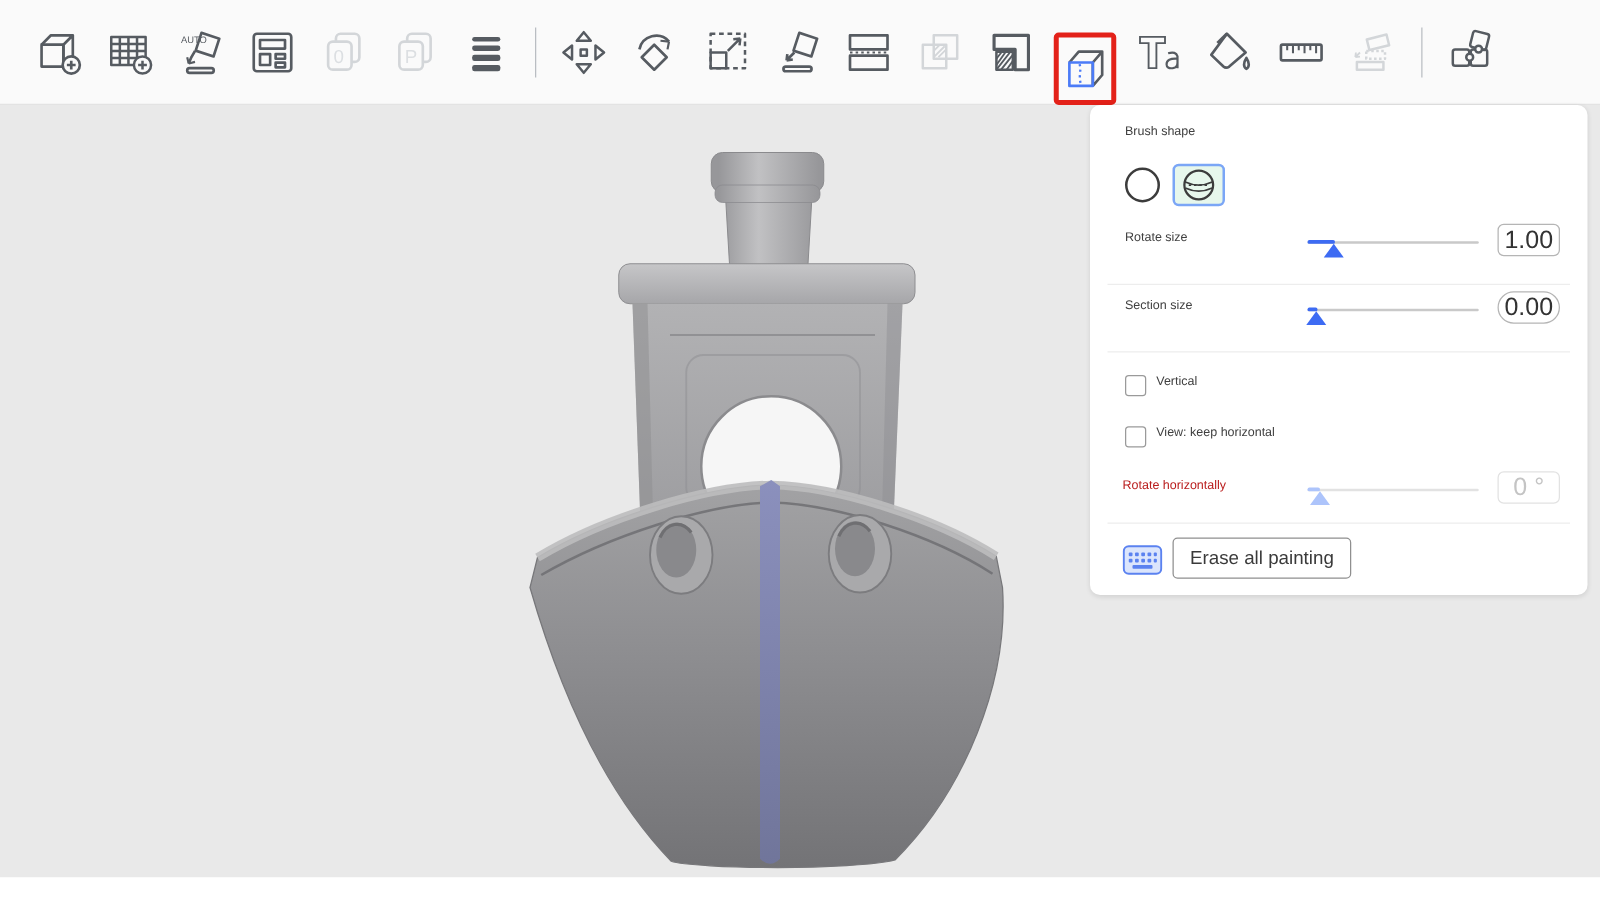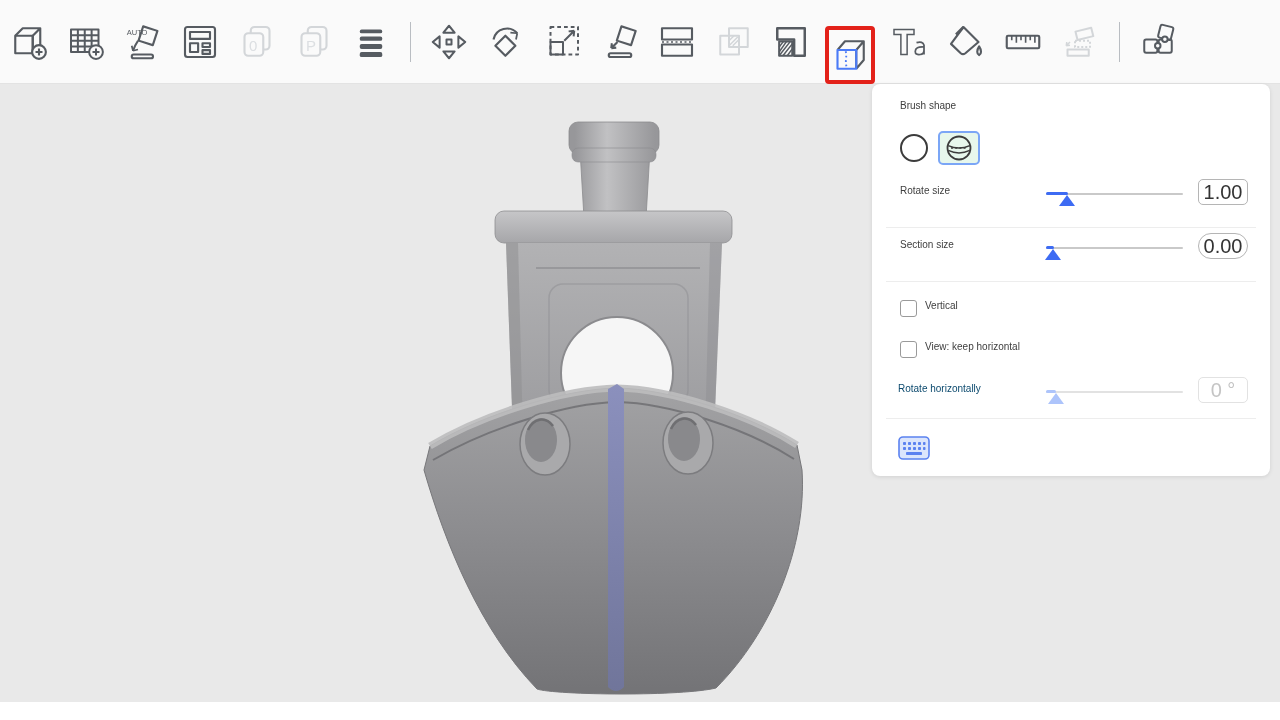--- a/index.html
+++ b/index.html
@@ -2,40 +2,40 @@
 <html><head>
 <meta charset="utf-8">
 <style>
   html,body{margin:0;padding:0;}
   body{width:1280px;height:720px;position:relative;overflow:hidden;
        font-family:"Liberation Sans", sans-serif;background:#ffffff;}
 
   
   .toolbar{position:absolute;left:0;top:0;width:1280px;height:84px;background:#fafafa;
            border-bottom:1px solid #e3e3e3;display:flex;align-items:center;
-           padding-left:6px;box-sizing:border-box;}
+           padding-left:24px;box-sizing:border-box;}
   .tool{width:46px;height:46px;margin-right:11px;display:flex;align-items:center;
         justify-content:center;flex:0 0 auto;}
   .tool svg{width:40px;height:40px;display:block;}
   .tool.disabled svg *{stroke:#d3d6d9;}
   .tool.disabled svg text{fill:#dcdfe2;stroke:none;}
   .tb-sep{width:1px;height:40px;background:#b9bdc2;margin:0 15px 0 5px;flex:0 0 auto;}
   .tool.seam-active{border:4px solid #e32119;border-radius:4px;width:50px;height:58px;
         align-self:flex-end;margin-bottom:-1px;background:#fafafa;box-sizing:border-box;}
 
   
   .viewport{position:absolute;left:0;top:84px;width:1280px;height:618px;background:#e9e9e9;}
   .viewport svg{position:absolute;left:0;top:0;}
   .bottom-strip{position:absolute;left:0;top:702px;width:1280px;height:18px;background:#ffffff;}
 
   
   .panel{position:absolute;left:872px;top:84px;width:398px;height:392px;background:#ffffff;
          border-radius:8px;box-shadow:0 1px 4px rgba(0,0,0,.10);}
   .panel .label{position:absolute;font-size:10px;color:#404040;white-space:nowrap;}
-  .panel .label.dim{color:#0c4a6e;}
+  .panel .label.dim{color:#b91c1c;}
   .divider{position:absolute;left:14px;width:370px;height:1px;background:#ededed;}
 
   .brush-circle{position:absolute;left:28px;top:50px;width:28px;height:28px;border:2px solid #3c3c3c;
          border-radius:50%;box-sizing:border-box;background:#fff;}
   .brush-sphere{position:absolute;left:66px;top:47px;width:42px;height:34px;border:2px solid #7ba6f6;
          background:#e7f7ec;border-radius:5px;box-sizing:border-box;display:flex;
          align-items:center;justify-content:center;}
 
   .slider{position:absolute;width:137px;height:22px;}
   .slider .track{position:absolute;left:0;top:9px;width:137px;height:2px;background:#c9c9c9;border-radius:1px;}
@@ -370,13 +370,16 @@
         <rect x="25" y="7" width="2.5" height="3" rx="0.8"></rect>
         <rect x="5" y="12" width="3" height="3" rx="0.8"></rect>
           <rect x="10" y="12" width="3" height="3" rx="0.8"></rect>
         <rect x="15" y="12" width="3" height="3" rx="0.8"></rect>
           <rect x="20" y="12" width="3" height="3" rx="0.8"></rect>
         <rect x="25" y="12" width="2.5" height="3" rx="0.8"></rect>
         <rect x="8" y="17" width="16" height="3" rx="0.8"></rect>
       </g>
     </svg>
   </div>
+  <div class="erase-btn">
+    <span>Erase all painting</span>
+  </div>
 </div>
 
 </body></html>

